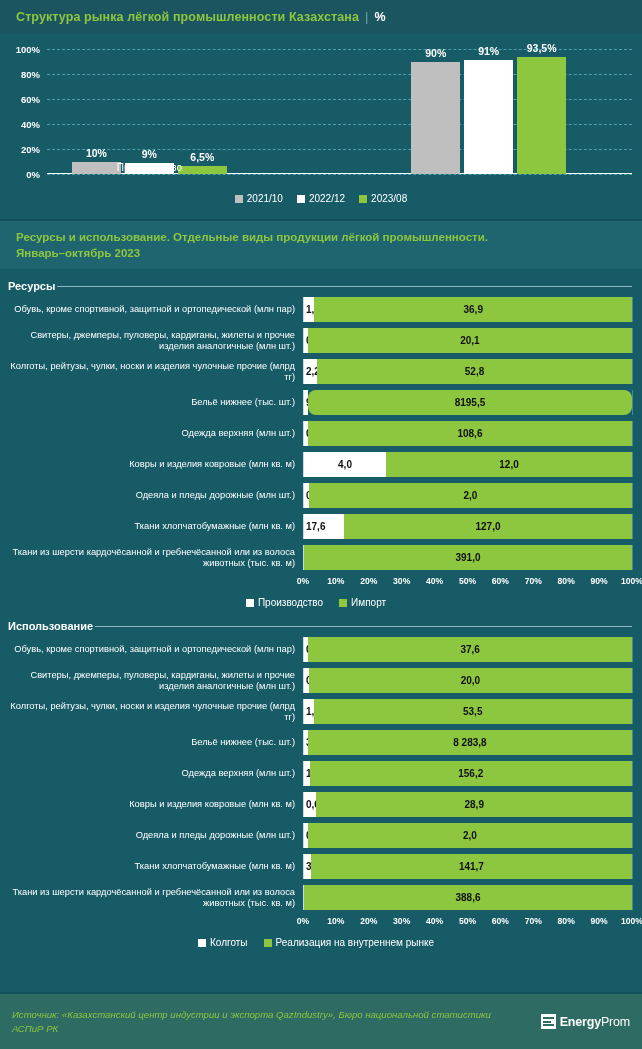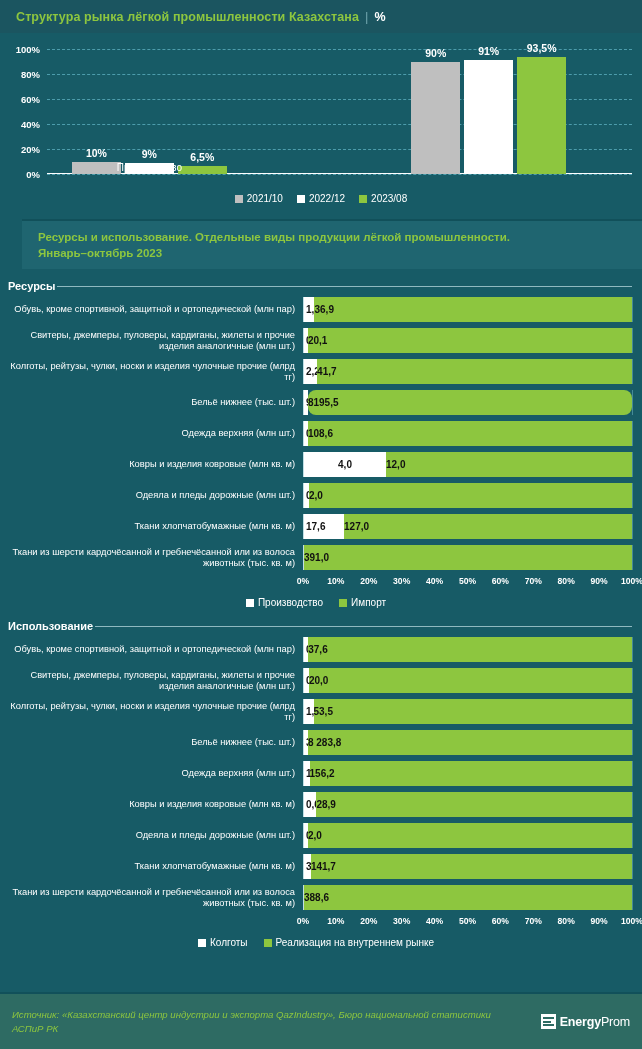--- a/index.html
+++ b/index.html
@@ -63,21 +63,20 @@
     display:flex;justify-content:center;gap:14px;align-items:center;
   }
   .lg-item{display:flex;align-items:center;gap:4px;font-size:10px;color:#fff;}
   .lg-sw{width:8px;height:8px;display:inline-block;}
 
   
   .subtitle-band{
     height:50px;background:#1f6570;
     padding:8px 16px 0 16px;box-sizing:border-box;
     border-top:2px solid #11505a;
-    margin-left:22px;
   }
   .subtitle-band div{
     color:#8dc63f;font-size:11.5px;font-weight:bold;line-height:16px;
   }
 
   
   .sect-head{
     display:flex;align-items:center;gap:0;
     padding:0 10px 0 8px;height:22px;
   }
@@ -104,21 +103,21 @@
     position:relative;flex:1;height:25px;
     border-left:1.5px solid #bfdfe5;box-sizing:border-box;
   }
   .hb-ticks{position:absolute;left:0;right:0;top:0;bottom:0;pointer-events:none;}
   .hb-tick{position:absolute;top:0;bottom:0;width:1px;background:#4d93a0;opacity:.85;}
   .hb-stack{position:absolute;left:0;top:0;bottom:0;right:0;display:flex;}
   .hb-seg{position:relative;height:100%;display:flex;align-items:center;}
   .hb-seg.w{background:#ffffff;}
   .hb-seg.g{background:#8dc63f;}
   .hb-seg span{
-    font-size:10px;font-weight:bold;color:#111111;width:100%;text-align:left;
+    font-size:10px;font-weight:bold;color:#111111;width:100%;text-align:center;
     white-space:nowrap;
   }
   .hb-seg.w.leftnum span{text-align:center;}
   .hb-axis{
     display:flex;margin-top:2px;
   }
   .hb-axis .sp{width:303px;flex:0 0 303px;}
   .hb-axis .ax{position:relative;flex:1;height:14px;}
   .hb-axis .ax span{
     position:absolute;top:0;transform:translateX(-50%);
@@ -296,21 +295,21 @@
               <div class="hb-tick" style="left: 70%;"></div>
               <div class="hb-tick" style="left: 80%;"></div>
               <div class="hb-tick" style="left: 90%;"></div>
               <div class="hb-tick" style="left: 100%;"></div>
             </div>
             <div class="hb-stack">
               <div class="hb-seg w leftnum" style="width: 4%; overflow: visible; position: relative;">
                 <span style="position: absolute; left: 2px; width: auto; text-align: left; white-space: nowrap;">2,2</span>
               </div>
               <div class="hb-seg g" style="width: 96%;">
-                <span>41,7</span>
+                <span>52,8</span>
               </div>
             </div>
           </div>
         </div>
         <div class="hb-row">
           <div class="hb-label">Бельё нижнее (тыс. шт.)</div>
           <div class="hb-track">
             <div class="hb-ticks">
               <div class="hb-tick" style="left: 10%;"></div>
               <div class="hb-tick" style="left: 20%;"></div>

